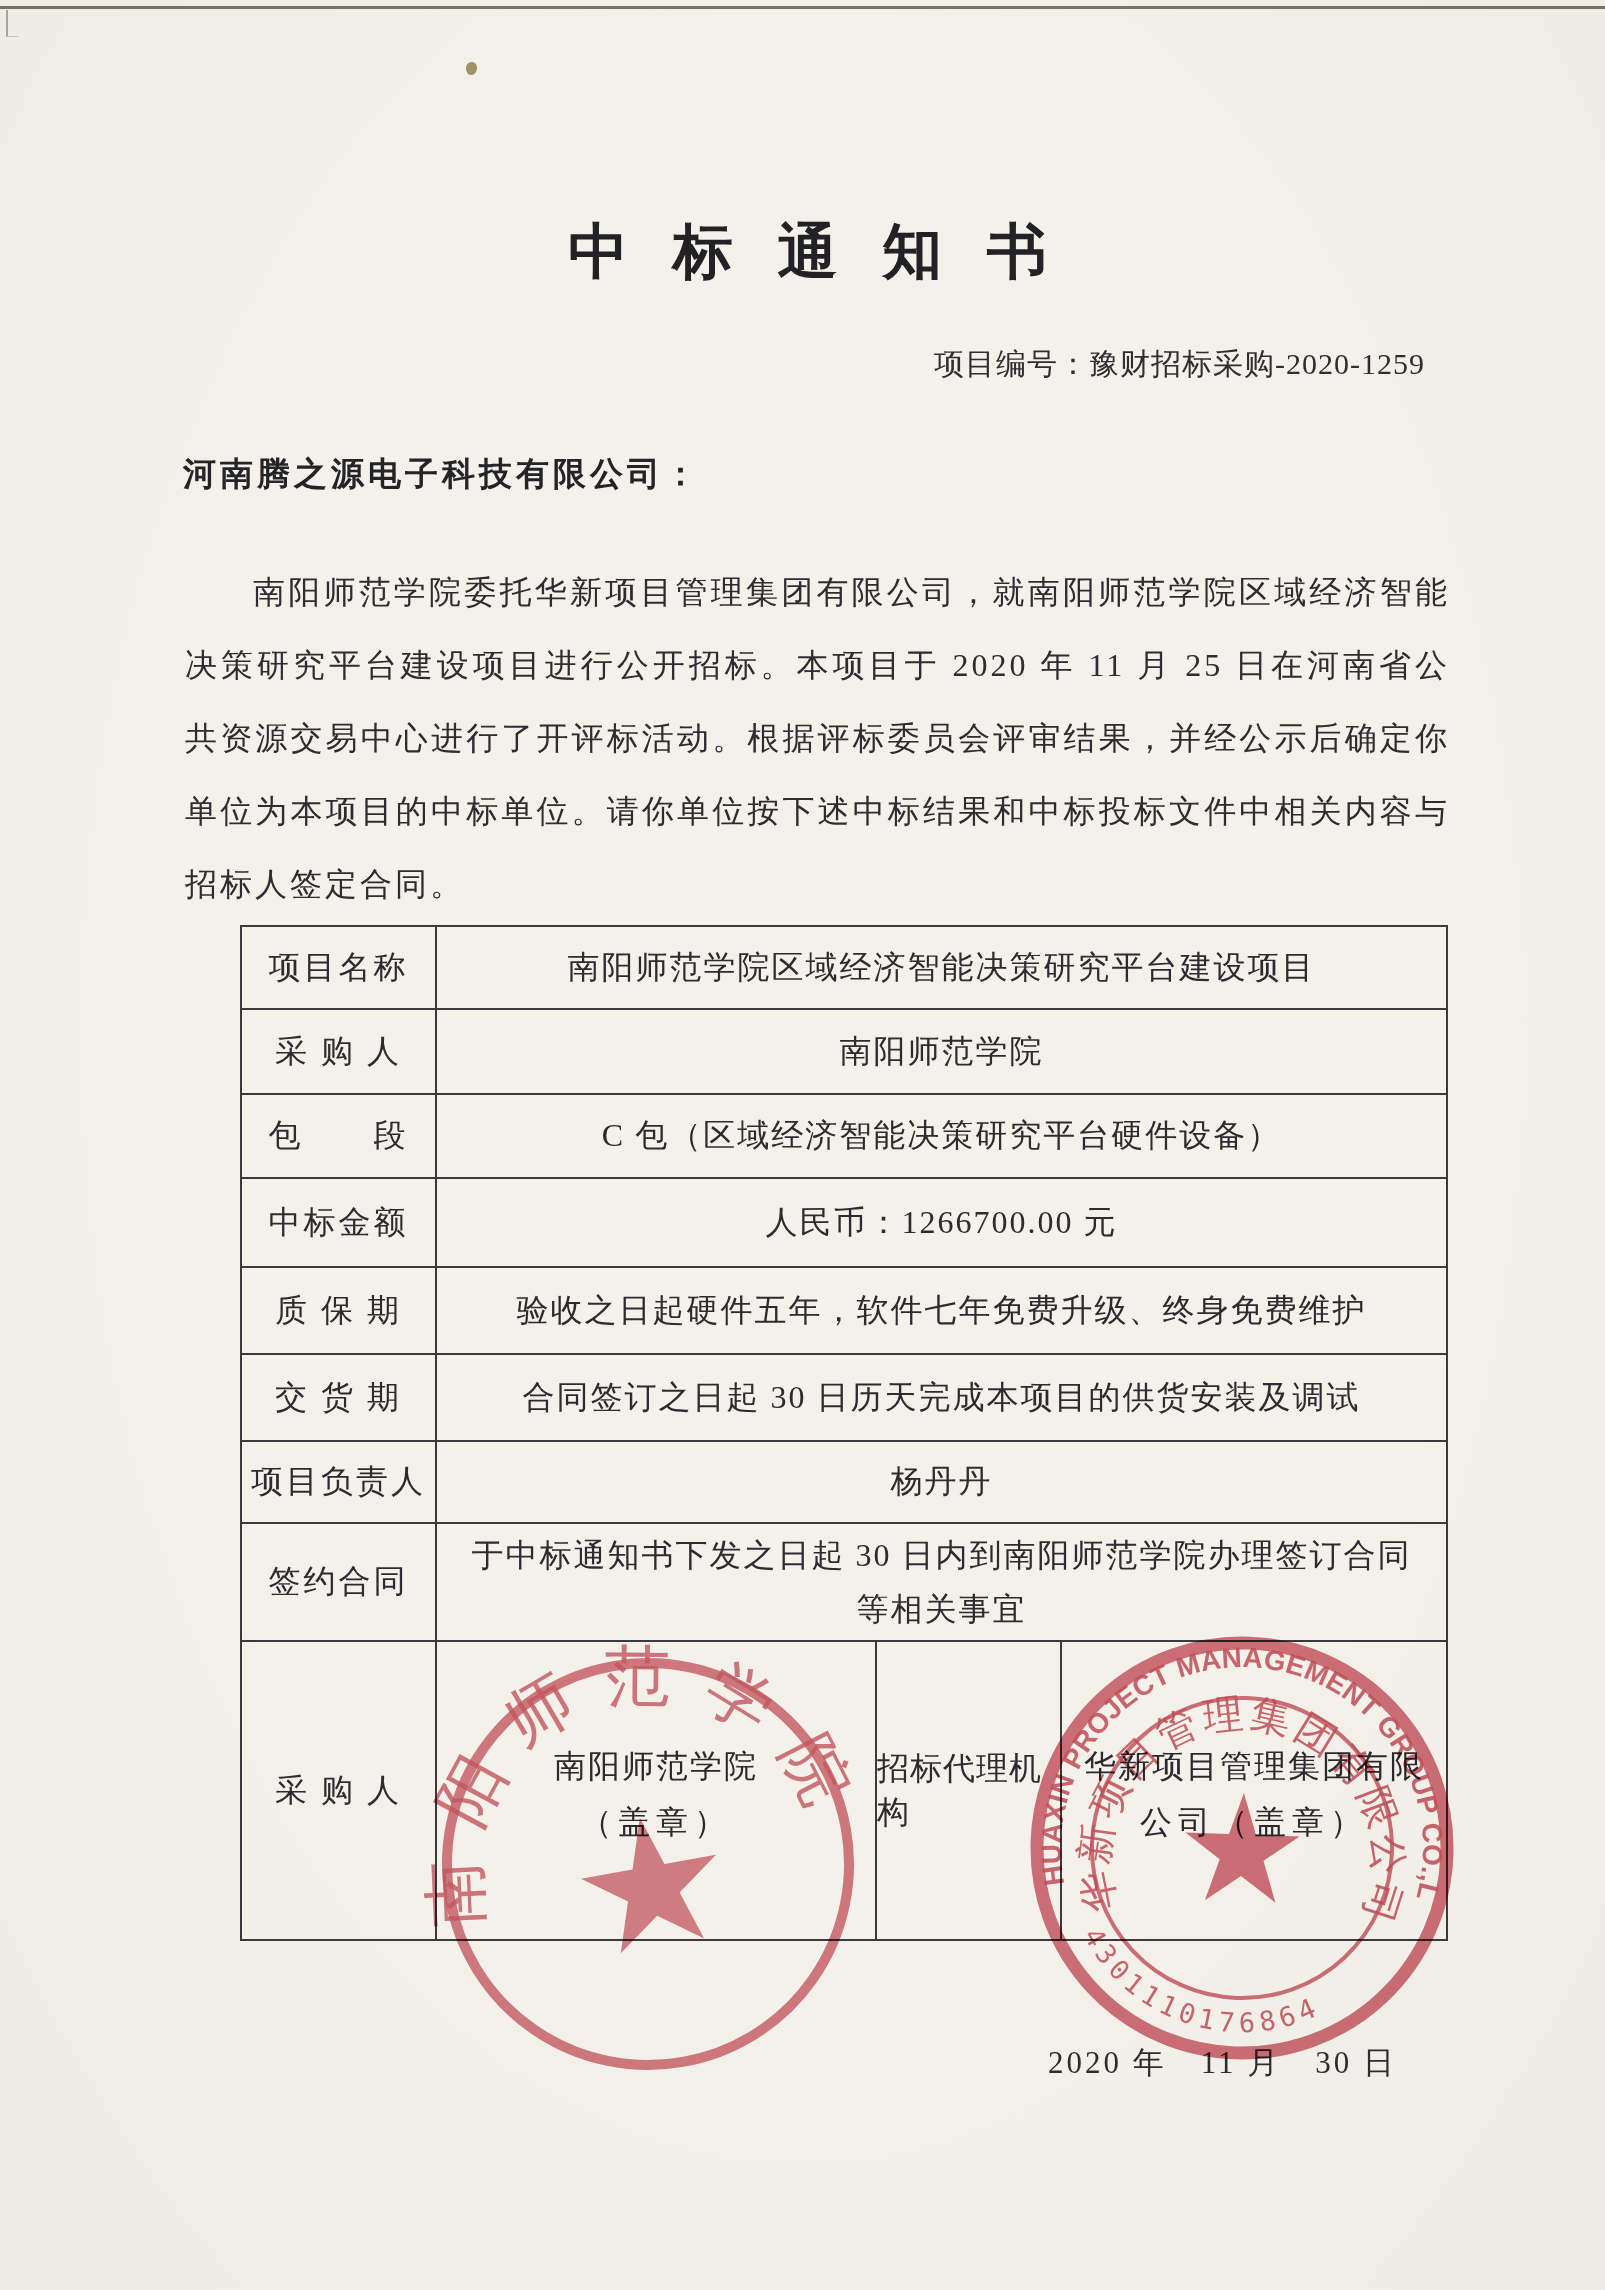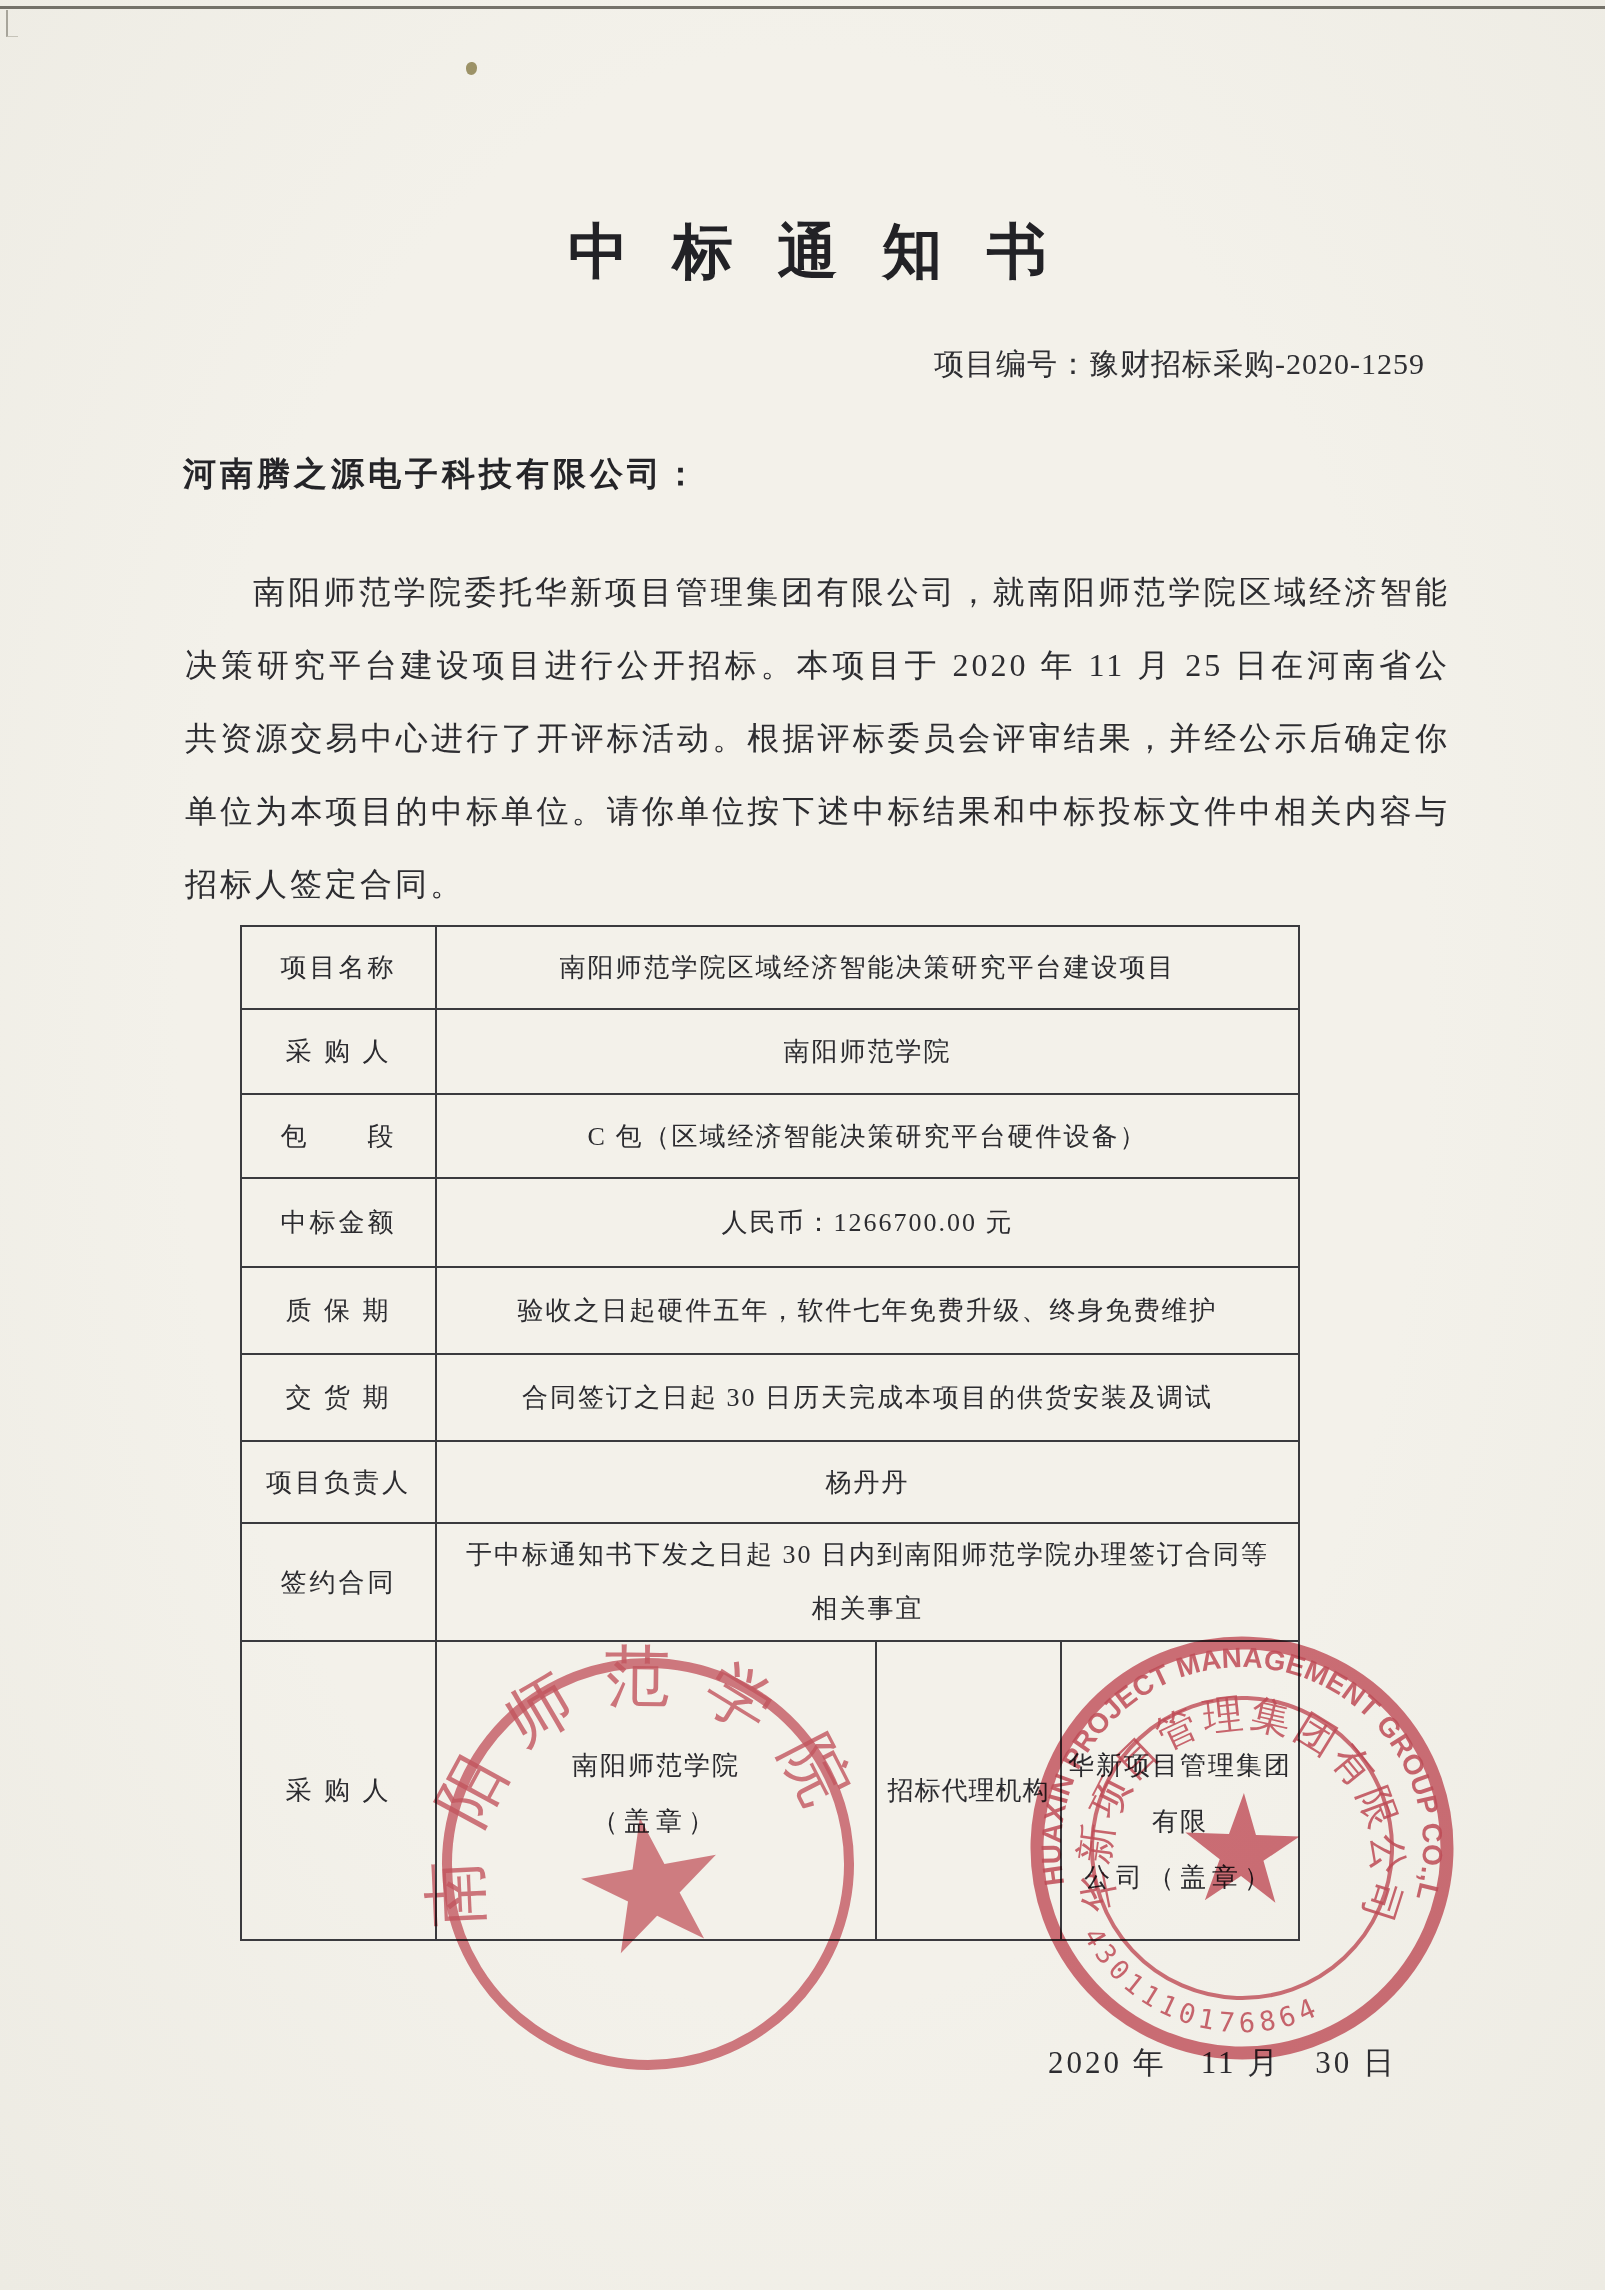--- a/index.html
+++ b/index.html
@@ -31,23 +31,23 @@
     font-size:33px;font-weight:bold;letter-spacing:4px;color:#242428;
   }
   .body-paragraph{
     position:absolute;top:556px;left:185px;width:1265px;
     font-size:32px;line-height:73px;letter-spacing:3px;
     text-align:justify;text-justify:inter-ideograph;
     text-indent:68px;color:#2d2d31;
   }
 
   .doc-table{
-    position:absolute;left:240px;top:925px;width:1060px;
+    position:absolute;left:240px;top:925px;width:1208px;
     border:2px solid #3a3a3e;box-sizing:border-box;
-    font-size:26px;color:#2c2c30;
+    font-size:32px;color:#2c2c30;
   }
   .trow{display:flex;border-top:2px solid #3a3a3e;box-sizing:border-box;}
   .trow:first-child{border-top:none;}
   .tlabel{
     width:195px;flex:0 0 195px;border-right:2px solid #3a3a3e;box-sizing:border-box;
     display:flex;align-items:center;justify-content:center;
     letter-spacing:3px;text-align:center;
   }
   .tvalue{
     flex:1;display:flex;align-items:center;justify-content:center;

